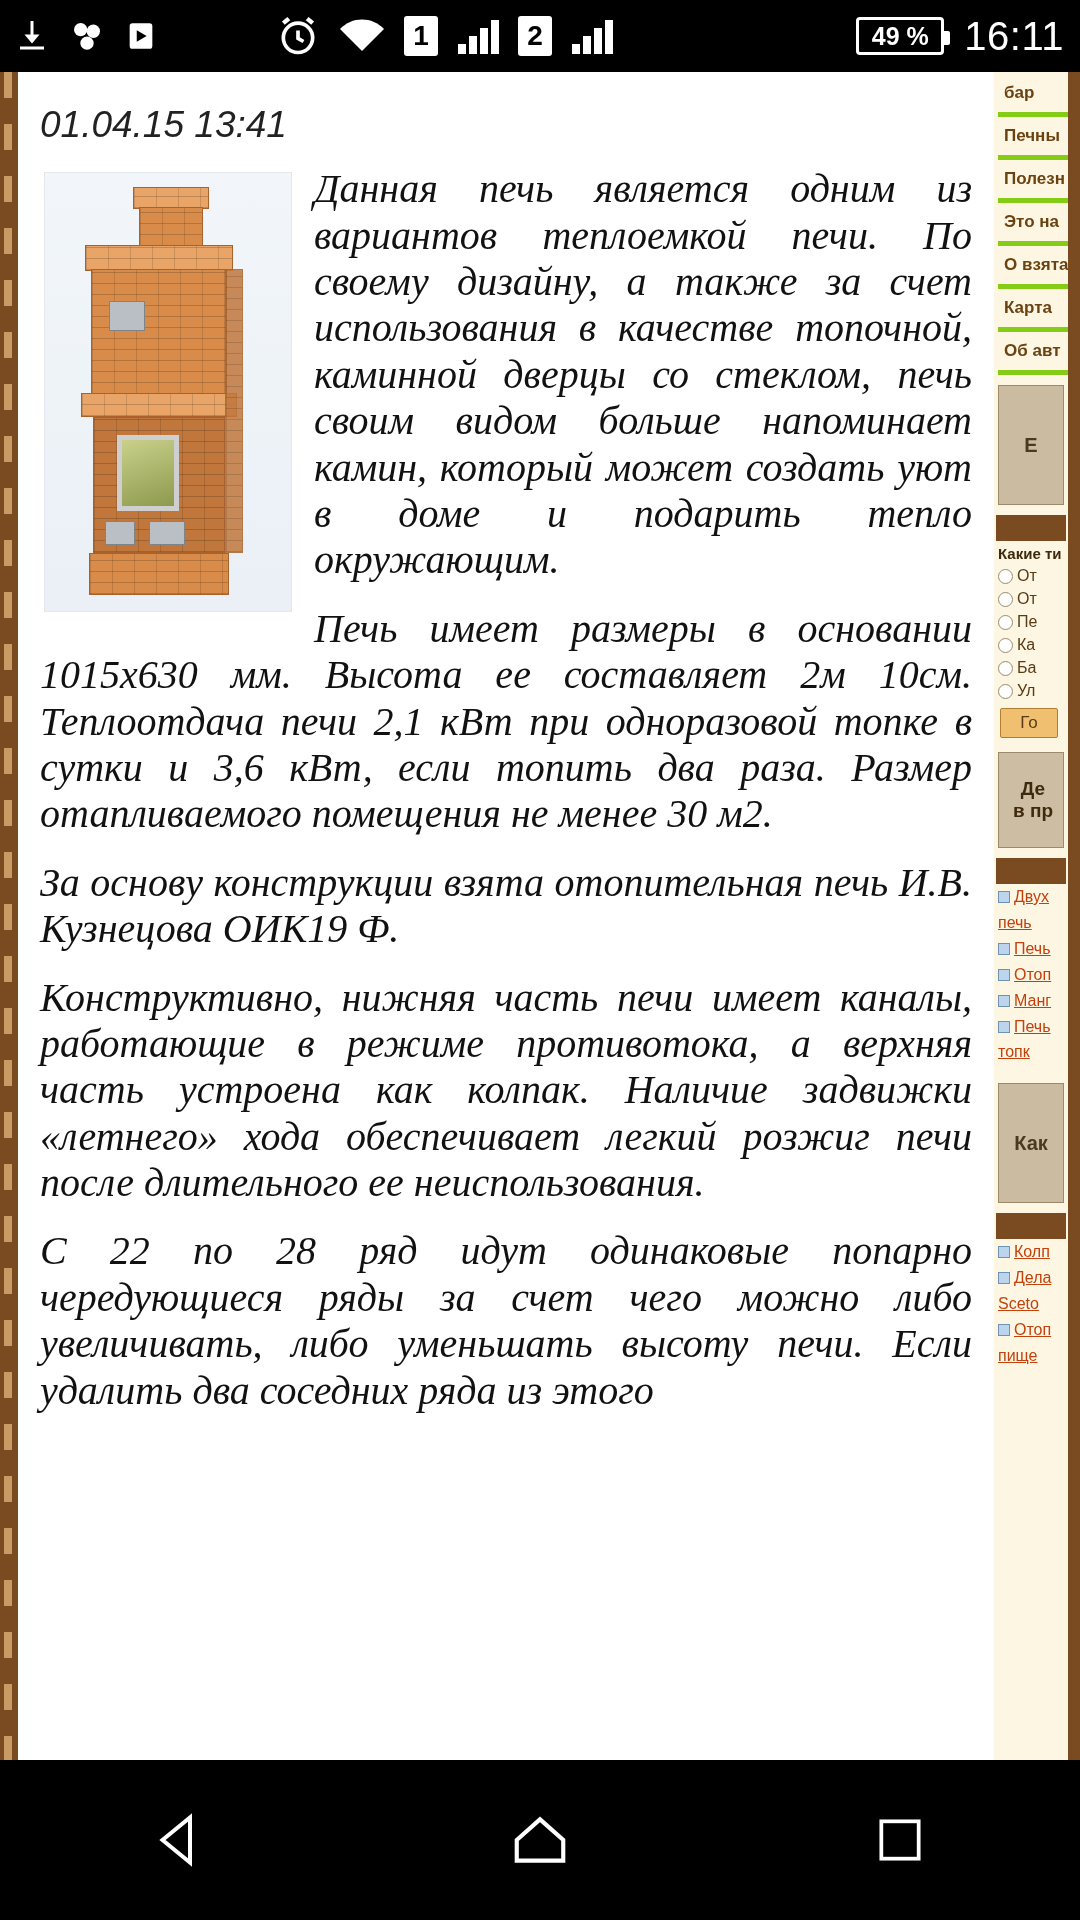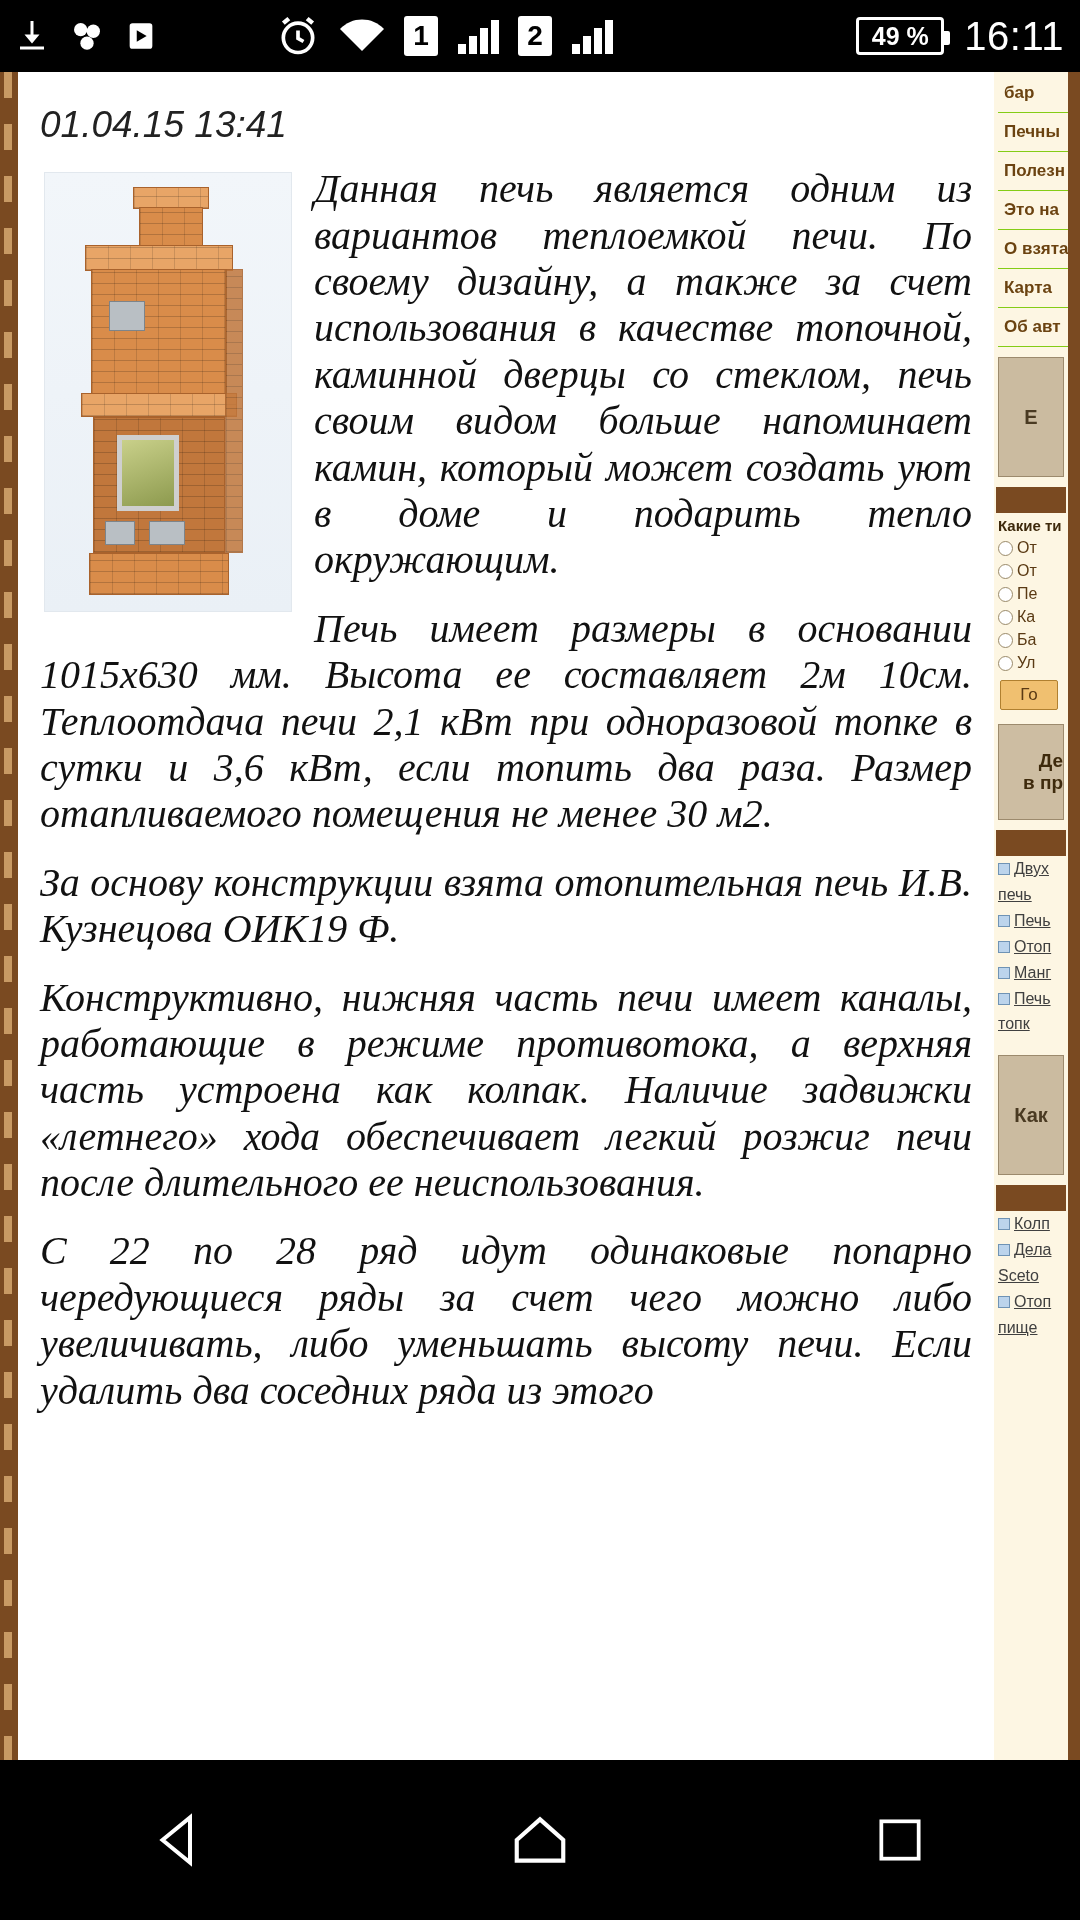--- a/index.html
+++ b/index.html
@@ -111,21 +111,21 @@
   .sidebar {
     position: absolute; top: 0; right: 12px;
     width: 74px; height: 100%;
     background: #fdf6e3;
     overflow: hidden;
     font-size: 17px;
     color: #5a3a14;
   }
   .sb-menu { padding: 2px 0 0 4px; }
   .sb-menu .mi {
-    border-bottom: 1px solid #84cc16;
+    border-bottom: 5px solid #84cc16;
     padding: 9px 2px 9px 6px;
     font-weight: 700; font-size: 17px; color: #6b4311;
     white-space: nowrap; overflow: hidden;
   }
   .sb-img {
     margin: 10px 4px; height: 120px;
     background: #cbbba0;
     border: 1px solid #9c8a6d;
     display: flex; align-items: center; justify-content: center;
     color: #4a3a22; font-weight: 700; font-size: 20px;
@@ -138,27 +138,27 @@
   .poll-opt { display: flex; align-items: center; gap: 4px; margin-top: 5px; white-space: nowrap; overflow: hidden; font-size: 16px; }
   .radio { width: 15px; height: 15px; border-radius: 50%; border: 1px solid #9a8a6a; background: #fff; flex: 0 0 auto; }
   .poll-btn {
     margin: 8px auto 0 2px; width: 58px; height: 30px;
     background: #f0c070; border: 1px solid #b08030;
     display: flex; align-items: center; justify-content: center;
     font-size: 17px; color: #5a3a14; border-radius: 2px;
   }
   .sb-banner {
     margin: 10px 4px; height: 96px; background: #cdbda2; border: 1px solid #9c8a6d;
-    display: flex; flex-direction: column; align-items: flex-end; justify-content: center;
+    display: flex; flex-direction: column; align-items: center; justify-content: center;
     padding-left: 4px; color: #3e2a0c; font-weight: 700; font-size: 19px; line-height: 1.15;
   }
   .link-list { padding: 4px 2px 4px 4px; }
   .lnk { display: flex; gap: 4px; margin-bottom: 8px; font-size: 16px; line-height: 1.12; }
   .lnk .bullet { width: 12px; height: 12px; background: #bcd4ec; border: 1px solid #6f93b5; flex: 0 0 auto; margin-top: 3px; }
-  .lnk a { color: #404040; text-decoration: underline; word-break: break-word; }
+  .lnk a { color: #c2410c; text-decoration: underline; word-break: break-word; }
 
   
   .navbar {
     position: absolute; bottom: 0; left: 0;
     width: 1080px; height: 160px; background: #000;
     display: flex; align-items: center; justify-content: space-around;
   }
   .nav-btn { width: 120px; height: 90px; display: flex; align-items: center; justify-content: center; }
 </style>
 </head>

